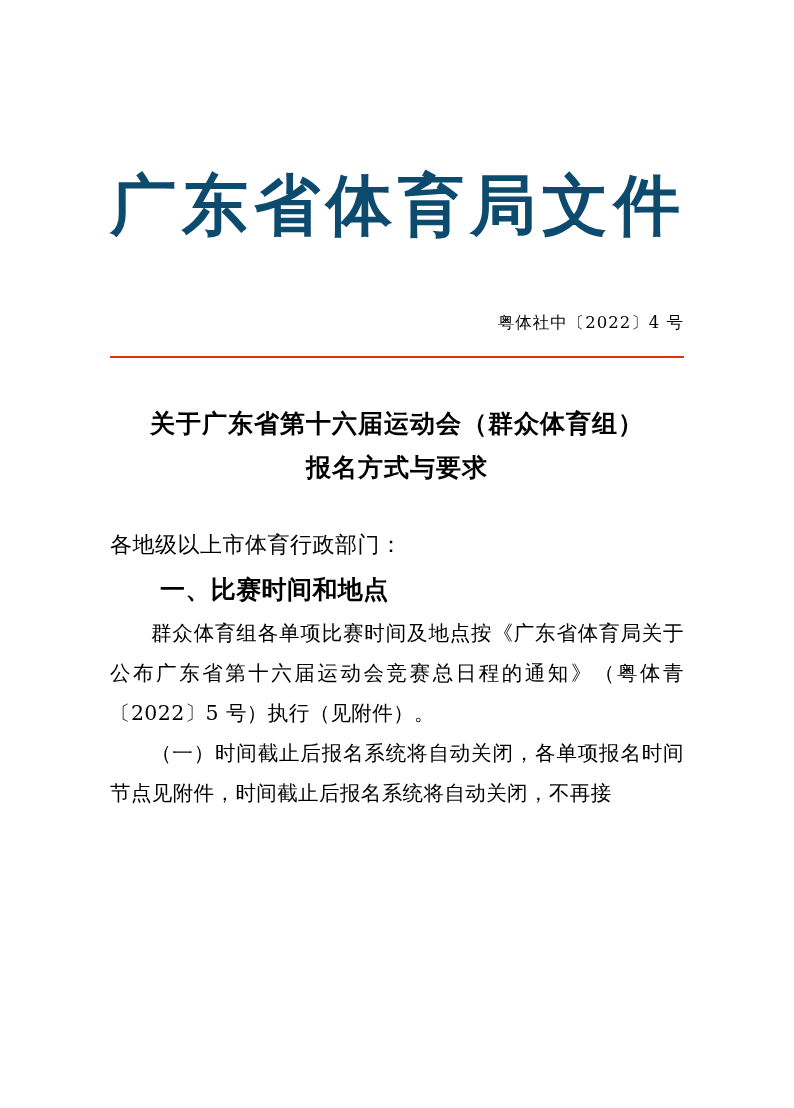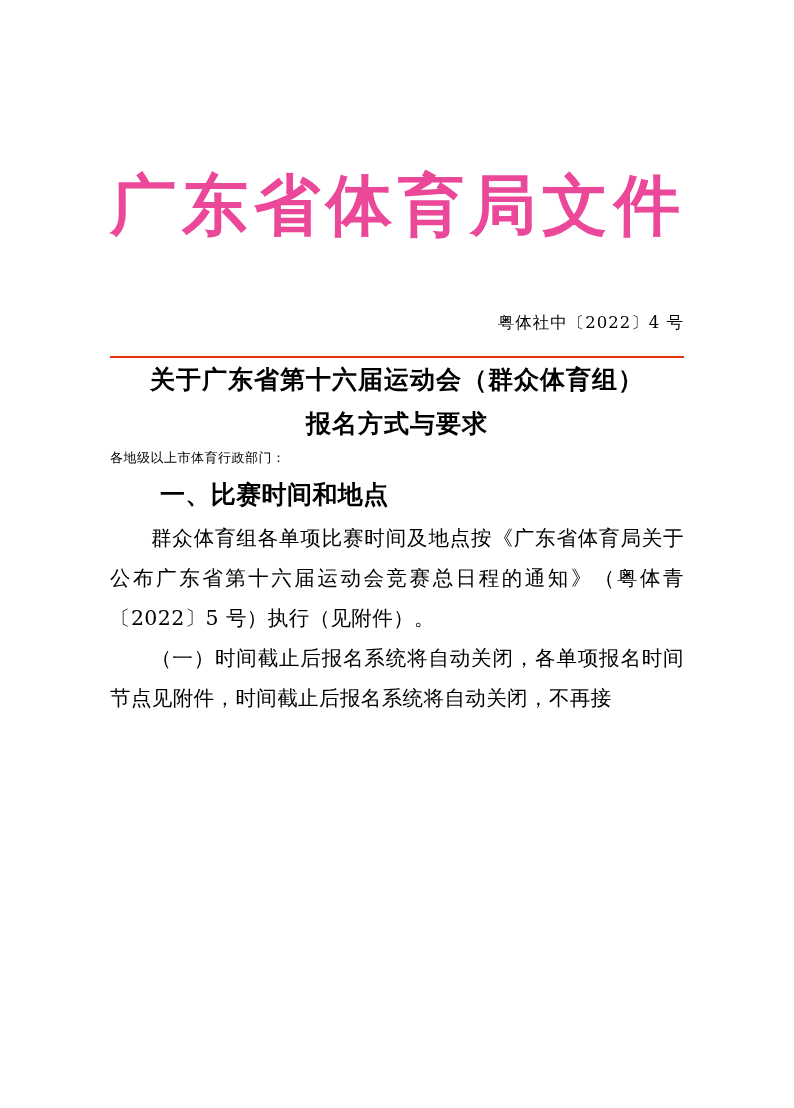--- a/index.html
+++ b/index.html
@@ -18,21 +18,21 @@
   .page {
     width: 794px;
     height: 1108px;
     box-sizing: border-box;
     padding: 0 110px;
     position: relative;
   }
   .masthead {
     margin-top: 168px;
     text-align: center;
-    color: #ec4899;
+    color: #0c4a6e;
     font-family: "DejaVu Serif", "Liberation Serif", serif;
     font-size: 66px;
     font-weight: bold;
     letter-spacing: 6px;
     line-height: 1.15;
     white-space: nowrap;
   }
   .doc-number {
     margin-top: 68px;
     text-align: right;
@@ -40,31 +40,33 @@
     letter-spacing: 1px;
     font-family: "DejaVu Serif", "Liberation Serif", serif;
   }
   .red-rule {
     margin-top: 22px;
     height: 2.5px;
     background: #e8300c;
     width: 100%;
   }
   .title {
+    margin-top: 44px;
     text-align: center;
     font-size: 25px;
     font-weight: bold;
     line-height: 1.75;
     letter-spacing: 1px;
   }
   .title-line {
     display: block;
   }
   .salutation {
-    font-size: 13px;
+    margin-top: 34px;
+    font-size: 22px;
     line-height: 1.9;
     letter-spacing: 0.5px;
   }
   .para {
     font-size: 20.5px;
     line-height: 1.95;
     text-align: justify;
     text-indent: 2em;
     letter-spacing: 0.4px;
     margin: 0;

